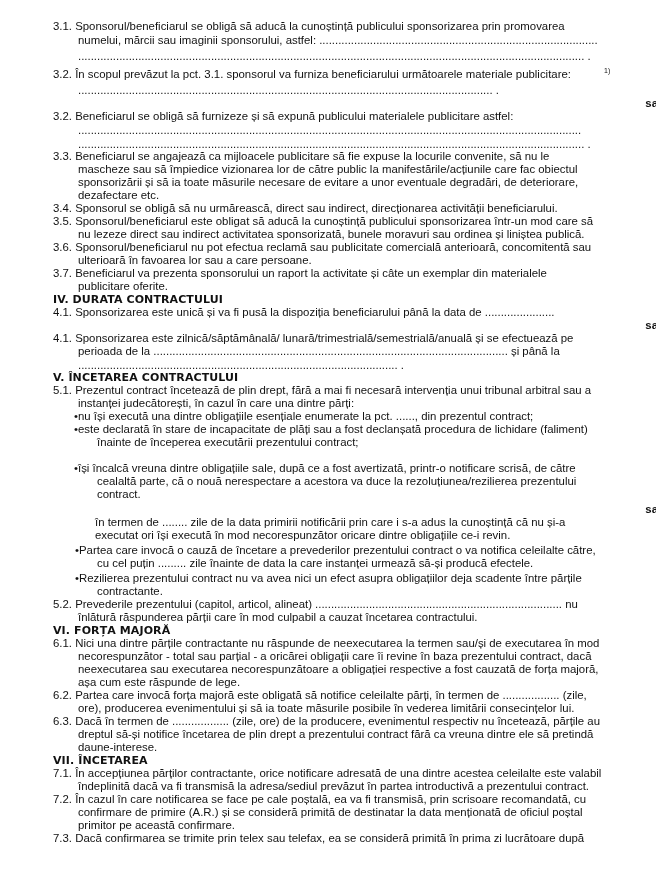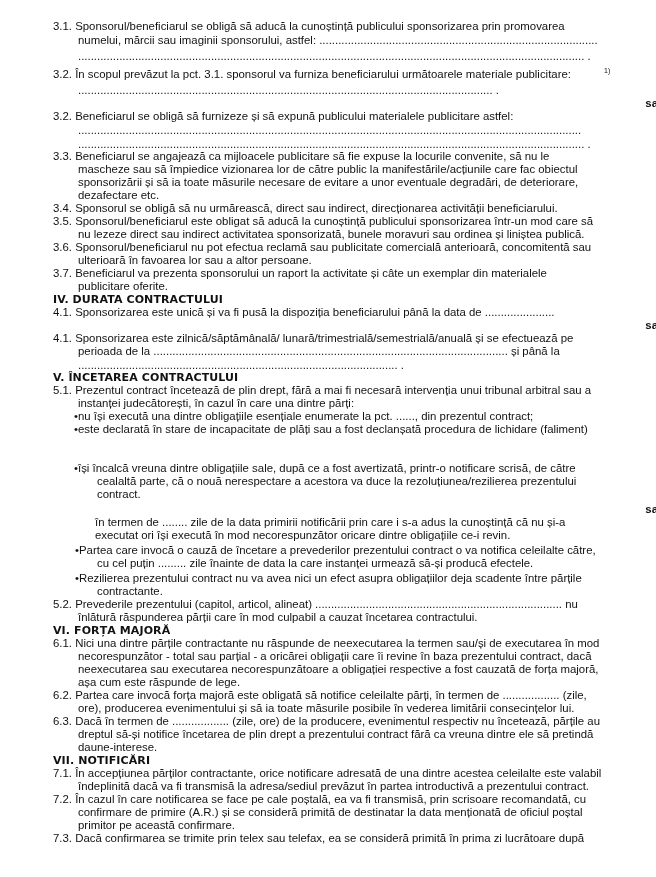--- a/index.html
+++ b/index.html
@@ -30,34 +30,35 @@
   <div class="ln" style="left:78px;top:124px">...............................................................................................................................................................</div>
   <div class="ln" style="left:78px;top:138px">................................................................................................................................................................ .</div>
   <div class="ln" style="left:53px;top:150px">3.3. Beneficiarul se angajează ca mijloacele publicitare să fie expuse la locurile convenite, să nu le</div>
   <div class="ln" style="left:78px;top:163px">mascheze sau să împiedice vizionarea lor de către public la manifestările/acțiunile care fac obiectul</div>
   <div class="ln" style="left:78px;top:176px">sponsorizării și să ia toate măsurile necesare de evitare a unor eventuale degradări, de deteriorare,</div>
   <div class="ln" style="left:78px;top:189px">dezafectare etc.</div>
   <div class="ln" style="left:53px;top:202px">3.4. Sponsorul se obligă să nu urmărească, direct sau indirect, direcționarea activității beneficiarului.</div>
   <div class="ln" style="left:53px;top:215px">3.5. Sponsorul/beneficiarul este obligat să aducă la cunoștință publicului sponsorizarea într-un mod care să</div>
   <div class="ln" style="left:78px;top:228px">nu lezeze direct sau indirect activitatea sponsorizată, bunele moravuri sau ordinea și liniștea publică.</div>
   <div class="ln" style="left:53px;top:241px">3.6. Sponsorul/beneficiarul nu pot efectua reclamă sau publicitate comercială anterioară, concomitentă sau</div>
-  <div class="ln" style="left:78px;top:254px">ulterioară în favoarea lor sau a altor persoane.</div>
+  <div class="ln" style="left:78px;top:254px">ulterioară în favoarea lor sau a care persoane.</div>
   <div class="ln" style="left:53px;top:267px">3.7. Beneficiarul va prezenta sponsorului un raport la activitate și câte un exemplar din materialele</div>
   <div class="ln" style="left:78px;top:280px">publicitare oferite.</div>
   <div class="ln h" style="left:53px;top:293px">IV. DURATA CONTRACTULUI</div>
   <div class="ln" style="left:53px;top:306px">4.1. Sponsorizarea este unică și va fi pusă la dispoziția beneficiarului până la data de ......................</div>
   <div class="ln b center" style="top:319px">sau</div>
   <div class="ln" style="left:53px;top:332px">4.1. Sponsorizarea este zilnică/săptămânală/ lunară/trimestrială/semestrială/anuală și se efectuează pe</div>
   <div class="ln" style="left:78px;top:345px">perioada de la ................................................................................................................ și până la</div>
   <div class="ln" style="left:78px;top:359px">..................................................................................................... .</div>
   <div class="ln h" style="left:53px;top:371px">V. ÎNCETAREA CONTRACTULUI</div>
   <div class="ln" style="left:53px;top:384px">5.1. Prezentul contract încetează de plin drept, fără a mai fi necesară intervenția unui tribunal arbitral sau a</div>
   <div class="ln" style="left:78px;top:397px">instanței judecătorești, în cazul în care una dintre părți:</div>
   <div class="ln" style="left:74px;top:423px">•este declarată în stare de incapacitate de plăți sau a fost declanșată procedura de lichidare (faliment)</div>
   <div class="ln" style="left:74px;top:410px">•nu își execută una dintre obligațiile esențiale enumerate la pct. ......, din prezentul contract;</div>
+  <div class="ln" style="left:97px;top:436px">înainte de începerea executării prezentului contract;</div>
   <div class="ln" style="left:74px;top:462px">•își încalcă vreuna dintre obligațiile sale, după ce a fost avertizată, printr-o notificare scrisă, de către</div>
   <div class="ln" style="left:97px;top:475px">cealaltă parte, că o nouă nerespectare a acestora va duce la rezoluțiunea/rezilierea prezentului</div>
   <div class="ln" style="left:97px;top:488px">contract.</div>
   <div class="ln b center" style="top:503px">sau</div>
   <div class="ln" style="left:95px;top:516px">în termen de ........ zile de la data primirii notificării prin care i s-a adus la cunoștință că nu și-a</div>
   <div class="ln" style="left:95px;top:529px">executat ori își execută în mod necorespunzător oricare dintre obligațiile ce-i revin.</div>
   <div class="ln" style="left:75px;top:544px">•Partea care invocă o cauză de încetare a prevederilor prezentului contract o va notifica celeilalte către,</div>
   <div class="ln" style="left:97px;top:557px">cu cel puțin ......... zile înainte de data la care instanței urmează să-și producă efectele.</div>
   <div class="ln" style="left:75px;top:572px">•Rezilierea prezentului contract nu va avea nici un efect asupra obligațiilor deja scadente între părțile</div>
   <div class="ln" style="left:97px;top:585px">contractante.</div>
@@ -66,20 +67,20 @@
   <div class="ln h" style="left:53px;top:624px">VI. FORȚA MAJORĂ</div>
   <div class="ln" style="left:53px;top:637px">6.1. Nici una dintre părțile contractante nu răspunde de neexecutarea la termen sau/și de executarea în mod</div>
   <div class="ln" style="left:78px;top:650px">necorespunzător - total sau parțial - a oricărei obligații care îi revine în baza prezentului contract, dacă</div>
   <div class="ln" style="left:78px;top:663px">neexecutarea sau executarea necorespunzătoare a obligației respective a fost cauzată de forța majoră,</div>
   <div class="ln" style="left:78px;top:676px">așa cum este răspunde de lege.</div>
   <div class="ln" style="left:53px;top:689px">6.2. Partea care invocă forța majoră este obligată să notifice celeilalte părți, în termen de .................. (zile,</div>
   <div class="ln" style="left:78px;top:702px">ore), producerea evenimentului și să ia toate măsurile posibile în vederea limitării consecințelor lui.</div>
   <div class="ln" style="left:53px;top:715px">6.3. Dacă în termen de .................. (zile, ore) de la producere, evenimentul respectiv nu încetează, părțile au</div>
   <div class="ln" style="left:78px;top:728px">dreptul să-și notifice încetarea de plin drept a prezentului contract fără ca vreuna dintre ele să pretindă</div>
   <div class="ln" style="left:78px;top:741px">daune-interese.</div>
-  <div class="ln h" style="left:53px;top:754px">VII. NOTIFICĂRI</div>
+  <div class="ln h" style="left:53px;top:754px">VII. ÎNCETAREA</div>
   <div class="ln" style="left:53px;top:767px">7.1. În accepțiunea părților contractante, orice notificare adresată de una dintre acestea celeilalte este valabil</div>
   <div class="ln" style="left:78px;top:780px">îndeplinită dacă va fi transmisă la adresa/sediul prevăzut în partea introductivă a prezentului contract.</div>
   <div class="ln" style="left:53px;top:793px">7.2. În cazul în care notificarea se face pe cale poștală, ea va fi transmisă, prin scrisoare recomandată, cu</div>
   <div class="ln" style="left:78px;top:806px">confirmare de primire (A.R.) și se consideră primită de destinatar la data menționată de oficiul poștal</div>
   <div class="ln" style="left:78px;top:819px">primitor pe această confirmare.</div>
   <div class="ln" style="left:53px;top:832px">7.3. Dacă confirmarea se trimite prin telex sau telefax, ea se consideră primită în prima zi lucrătoare după</div>
 </div>
 
 </body></html>

